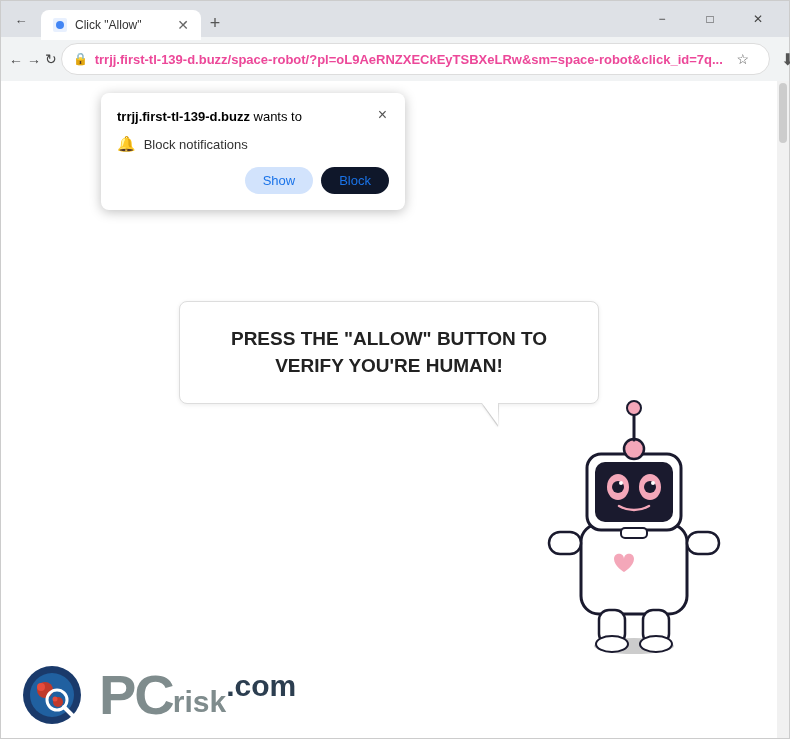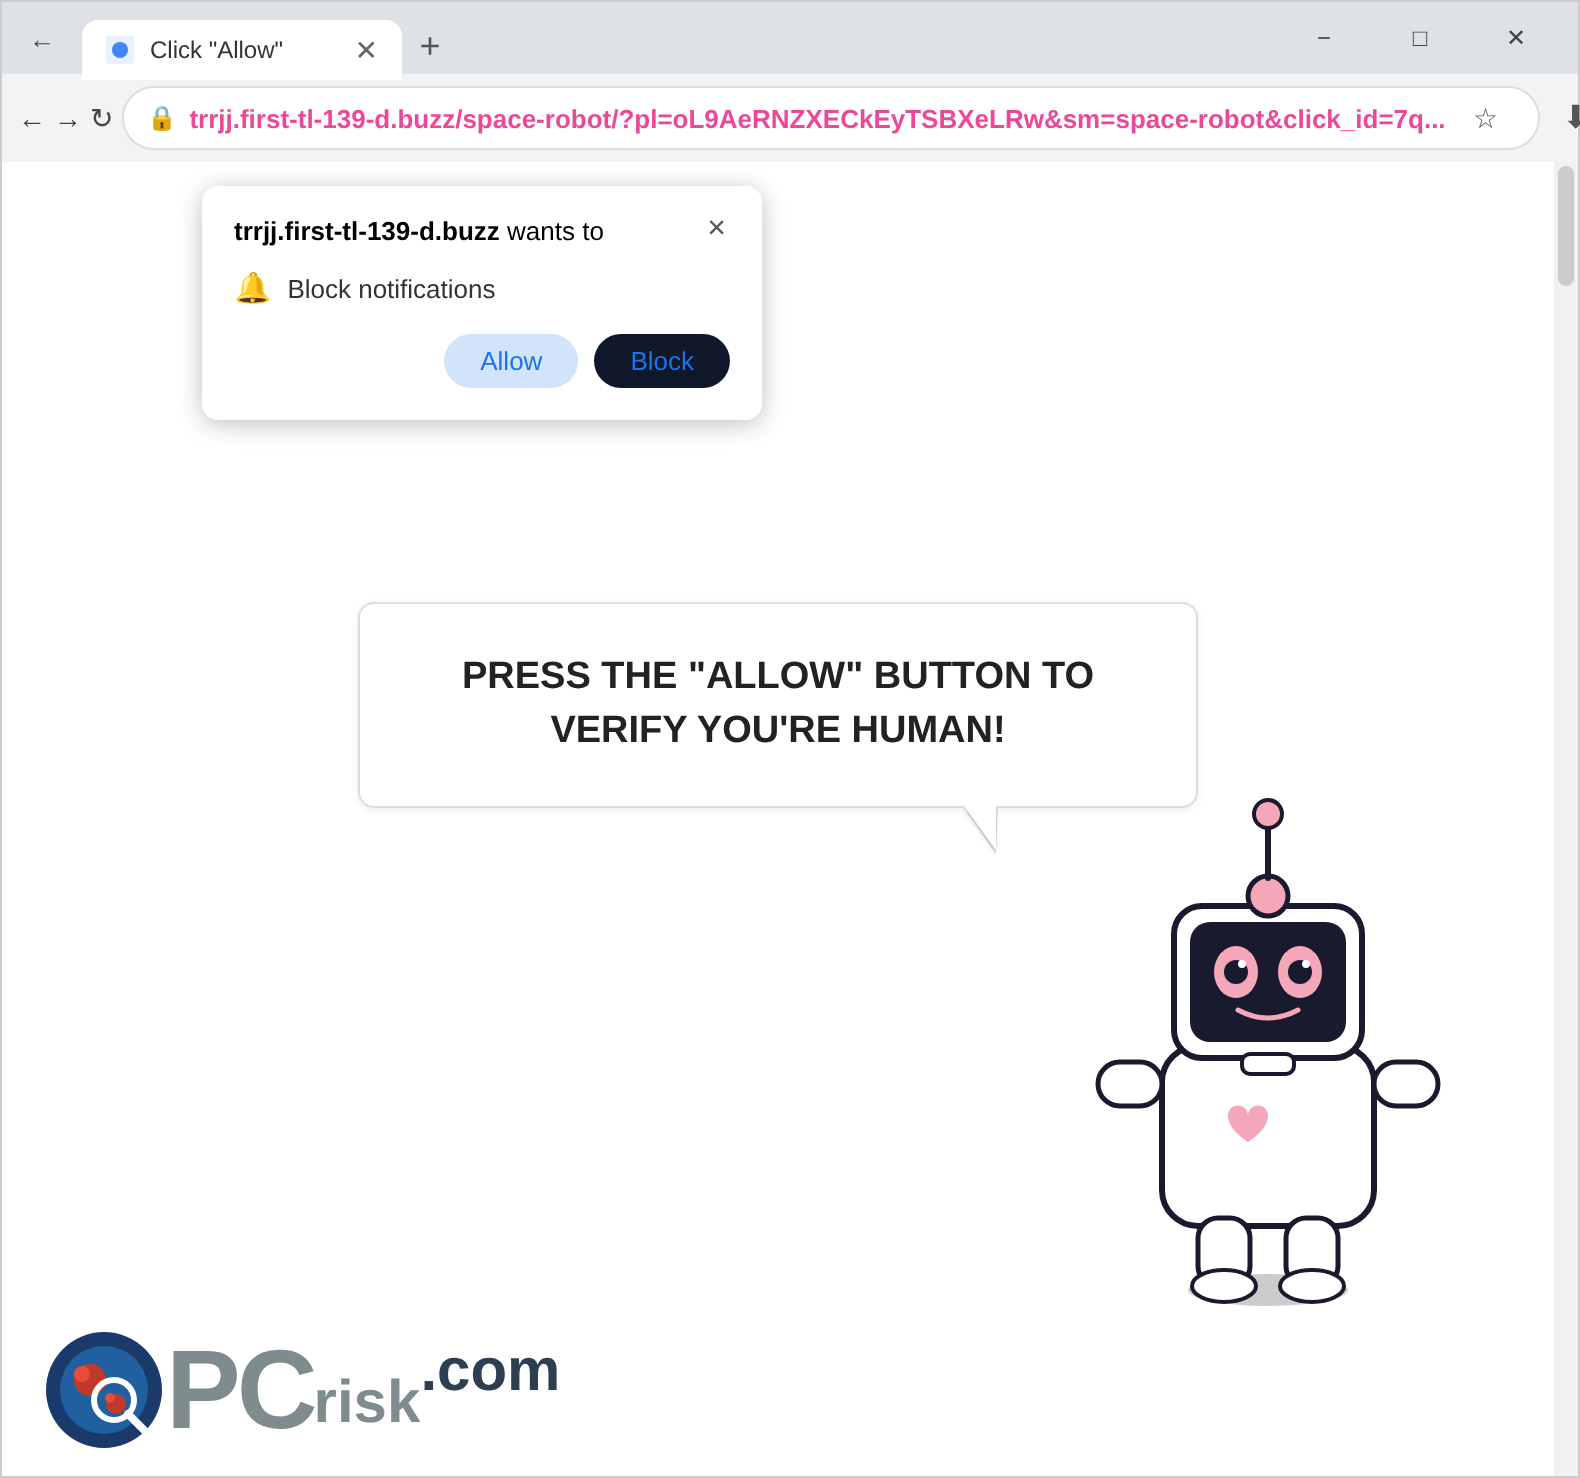--- a/index.html
+++ b/index.html
@@ -143,21 +143,21 @@
 
     
     .notification-popup {
       position: absolute;
       top: 12px;
       left: 100px;
       background: #fff;
       border-radius: 8px;
       box-shadow: 0 2px 12px rgba(0,0,0,0.25);
       padding: 14px 16px 16px;
-      width: 280px;
+      width: 304px;
       z-index: 100;
     }
     .popup-header {
       display: flex;
       align-items: flex-start;
       justify-content: space-between;
       margin-bottom: 10px;
     }
     .popup-site-name {
       font-size: 13px;
@@ -263,21 +263,21 @@
       bottom: 80px;
     }
 
     
     .pcrisk-logo {
       position: absolute;
       bottom: 12px;
       left: 20px;
       display: flex;
       align-items: center;
-      gap: 0;
+      gap: 16px;
     }
     .pc-text {
       font-size: 56px;
       font-weight: 900;
       color: #888;
       letter-spacing: -2px;
       line-height: 1;
     }
     .risk-text {
       font-size: 30px;
@@ -362,21 +362,21 @@
         <div>
           <span class="popup-site-name">trrjj.first-tl-139-d.buzz</span><span class="popup-wants"> wants to</span>
         </div>
         <button class="popup-close">×</button>
       </div>
       <div class="popup-row">
         <span class="bell-icon">🔔</span>
         <span>Block notifications</span>
       </div>
       <div class="popup-actions">
-        <button class="popup-btn allow">Allow</button>
+        <button class="popup-btn allow">Show</button>
         <button class="popup-btn block">Block</button>
       </div>
     </div>
 
     <div class="page-body">
 
       <div class="speech-bubble">
         <span class="speech-text">PRESS THE "ALLOW" BUTTON TO VERIFY YOU'RE HUMAN!</span>
       </div>
     </div>

